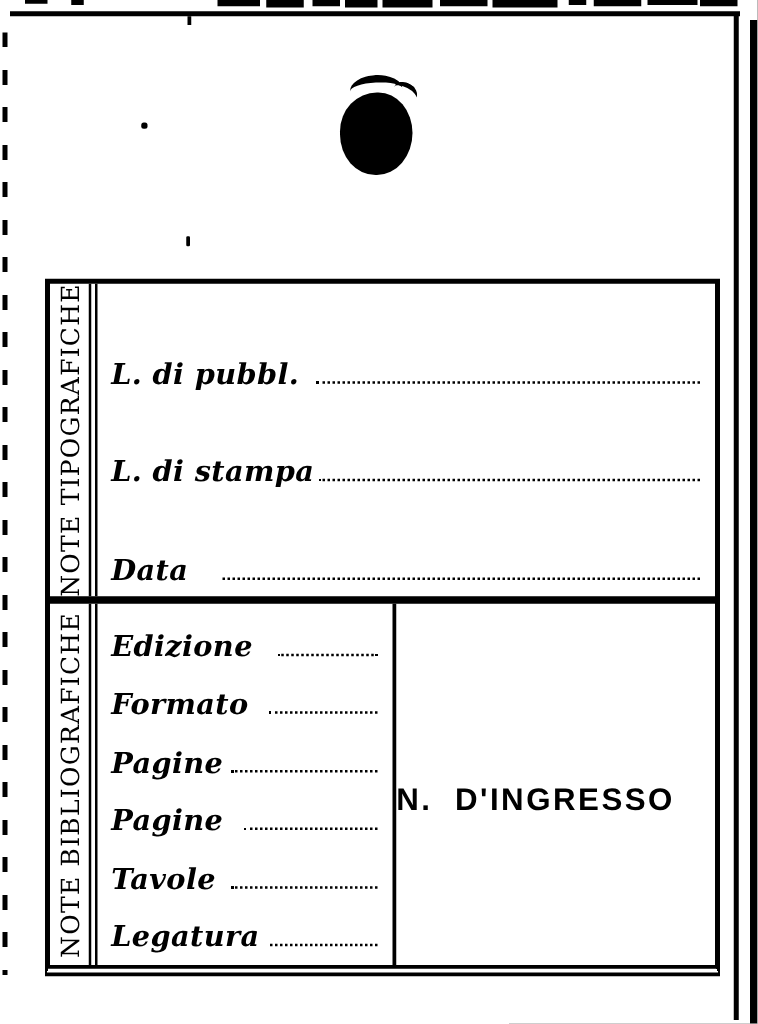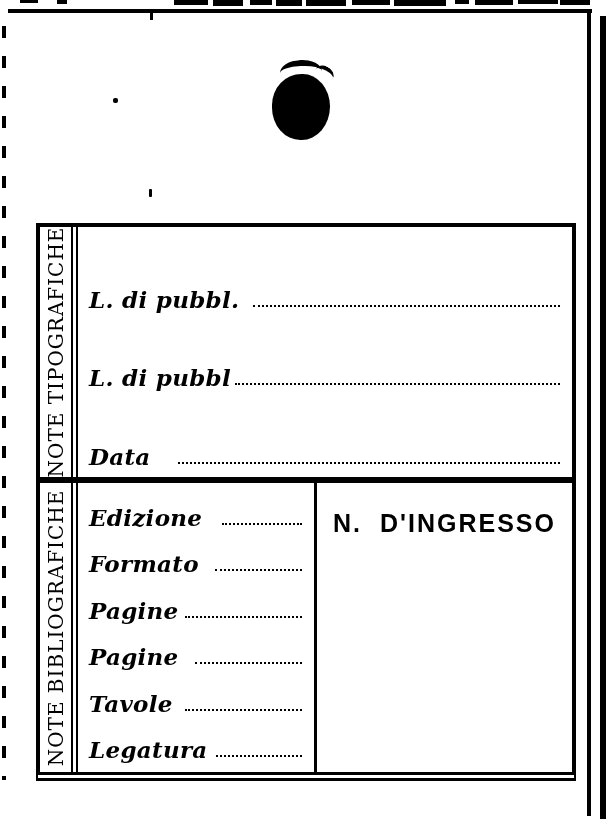--- a/index.html
+++ b/index.html
@@ -91,21 +91,21 @@
     letter-spacing:0.3px;
   }
   .dots{
     flex:1;align-self:flex-end;
     border-bottom:2px dotted var(--ink);
     margin-bottom:4px;height:14px;
     min-width:0;
     font-style:italic;font-size:18px;
   }
   .ingresso-cell{
-    flex:1;display:flex;flex-direction:column;align-items:center;
+    flex:1;display:flex;flex-direction:row;align-items:center;
     padding-top:26px;
   }
   .ingresso-label{
     font-family:"Liberation Sans","DejaVu Sans",sans-serif;
     font-weight:bold;font-size:25px;
     letter-spacing:2px;word-spacing:9px;
     white-space:nowrap;
   }
   .ingresso-value{flex:1;width:100%;}
 </style>
@@ -146,21 +146,21 @@
     <div class="section section-typo">
       <div class="side-label-col">
         <span class="side-label">NOTE TIPOGRAFICHE</span>
       </div>
       <div class="fields">
         <div class="row">
           <span class="flabel">L. di pubbl.</span>
           <span class="dots" style="margin-left:14px"></span>
         </div>
         <div class="row">
-          <span class="flabel">L. di pubbl</span>
+          <span class="flabel">L. di stampa</span>
           <span class="dots" style="margin-left:4px"></span>
         </div>
         <div class="row">
           <span class="flabel">Data</span>
           <span class="dots" style="margin-left:27px"></span>
         </div>
       </div>
     </div>
 
     <div class="section-separator"></div>

